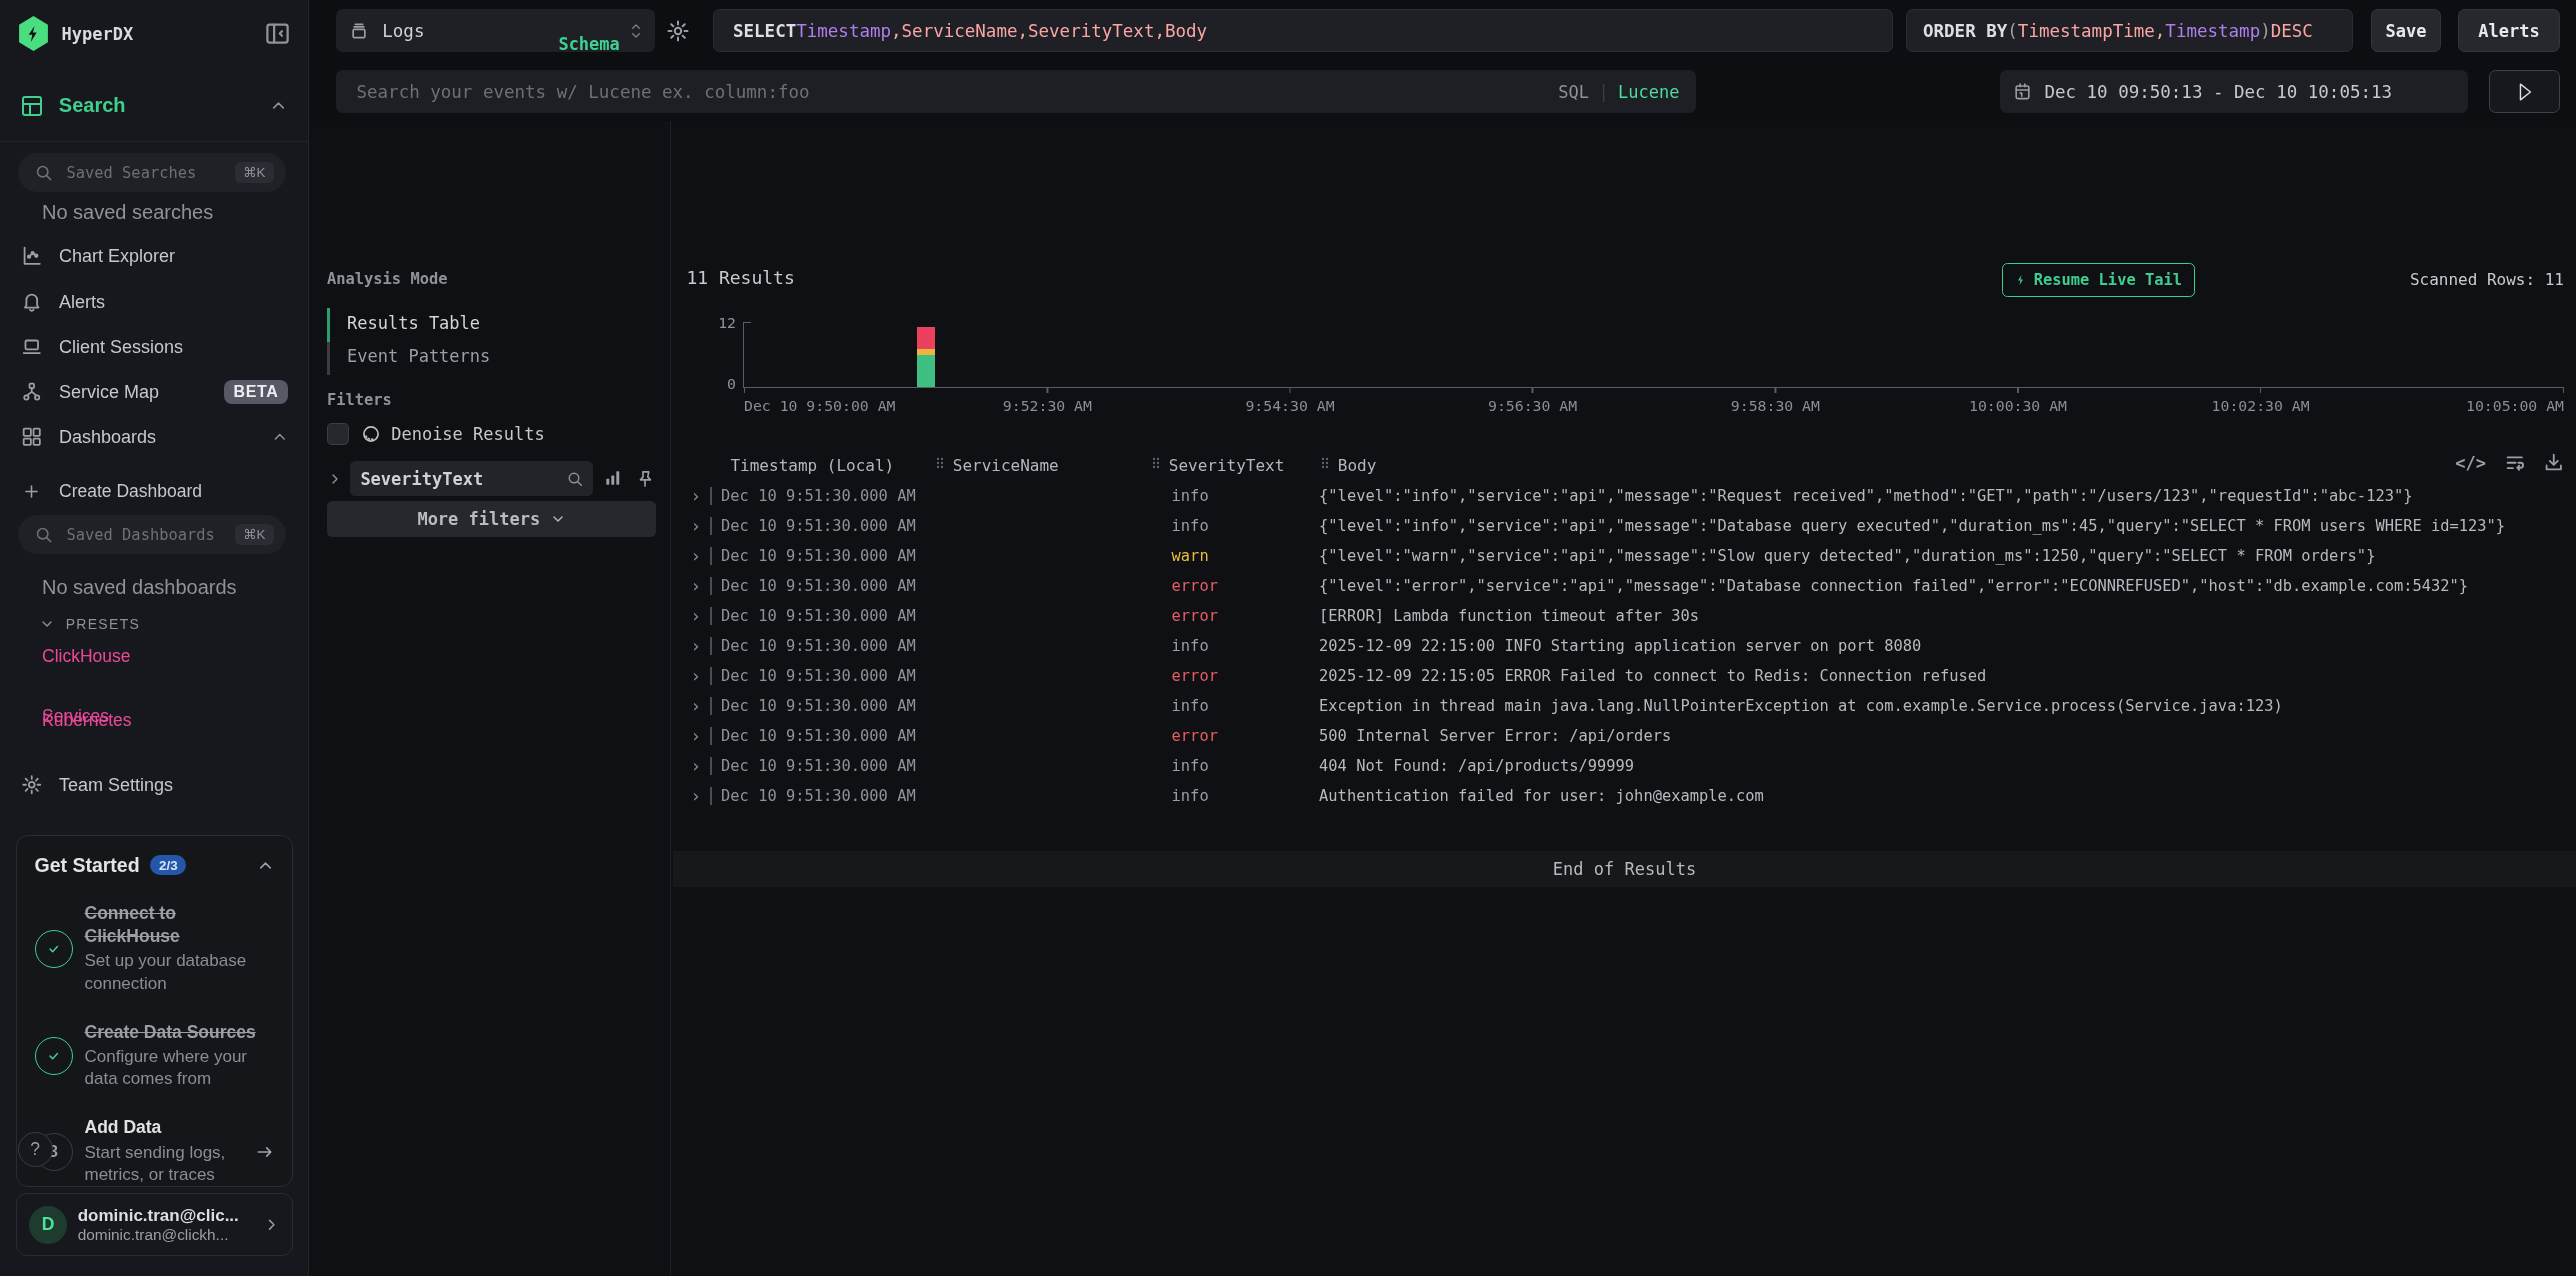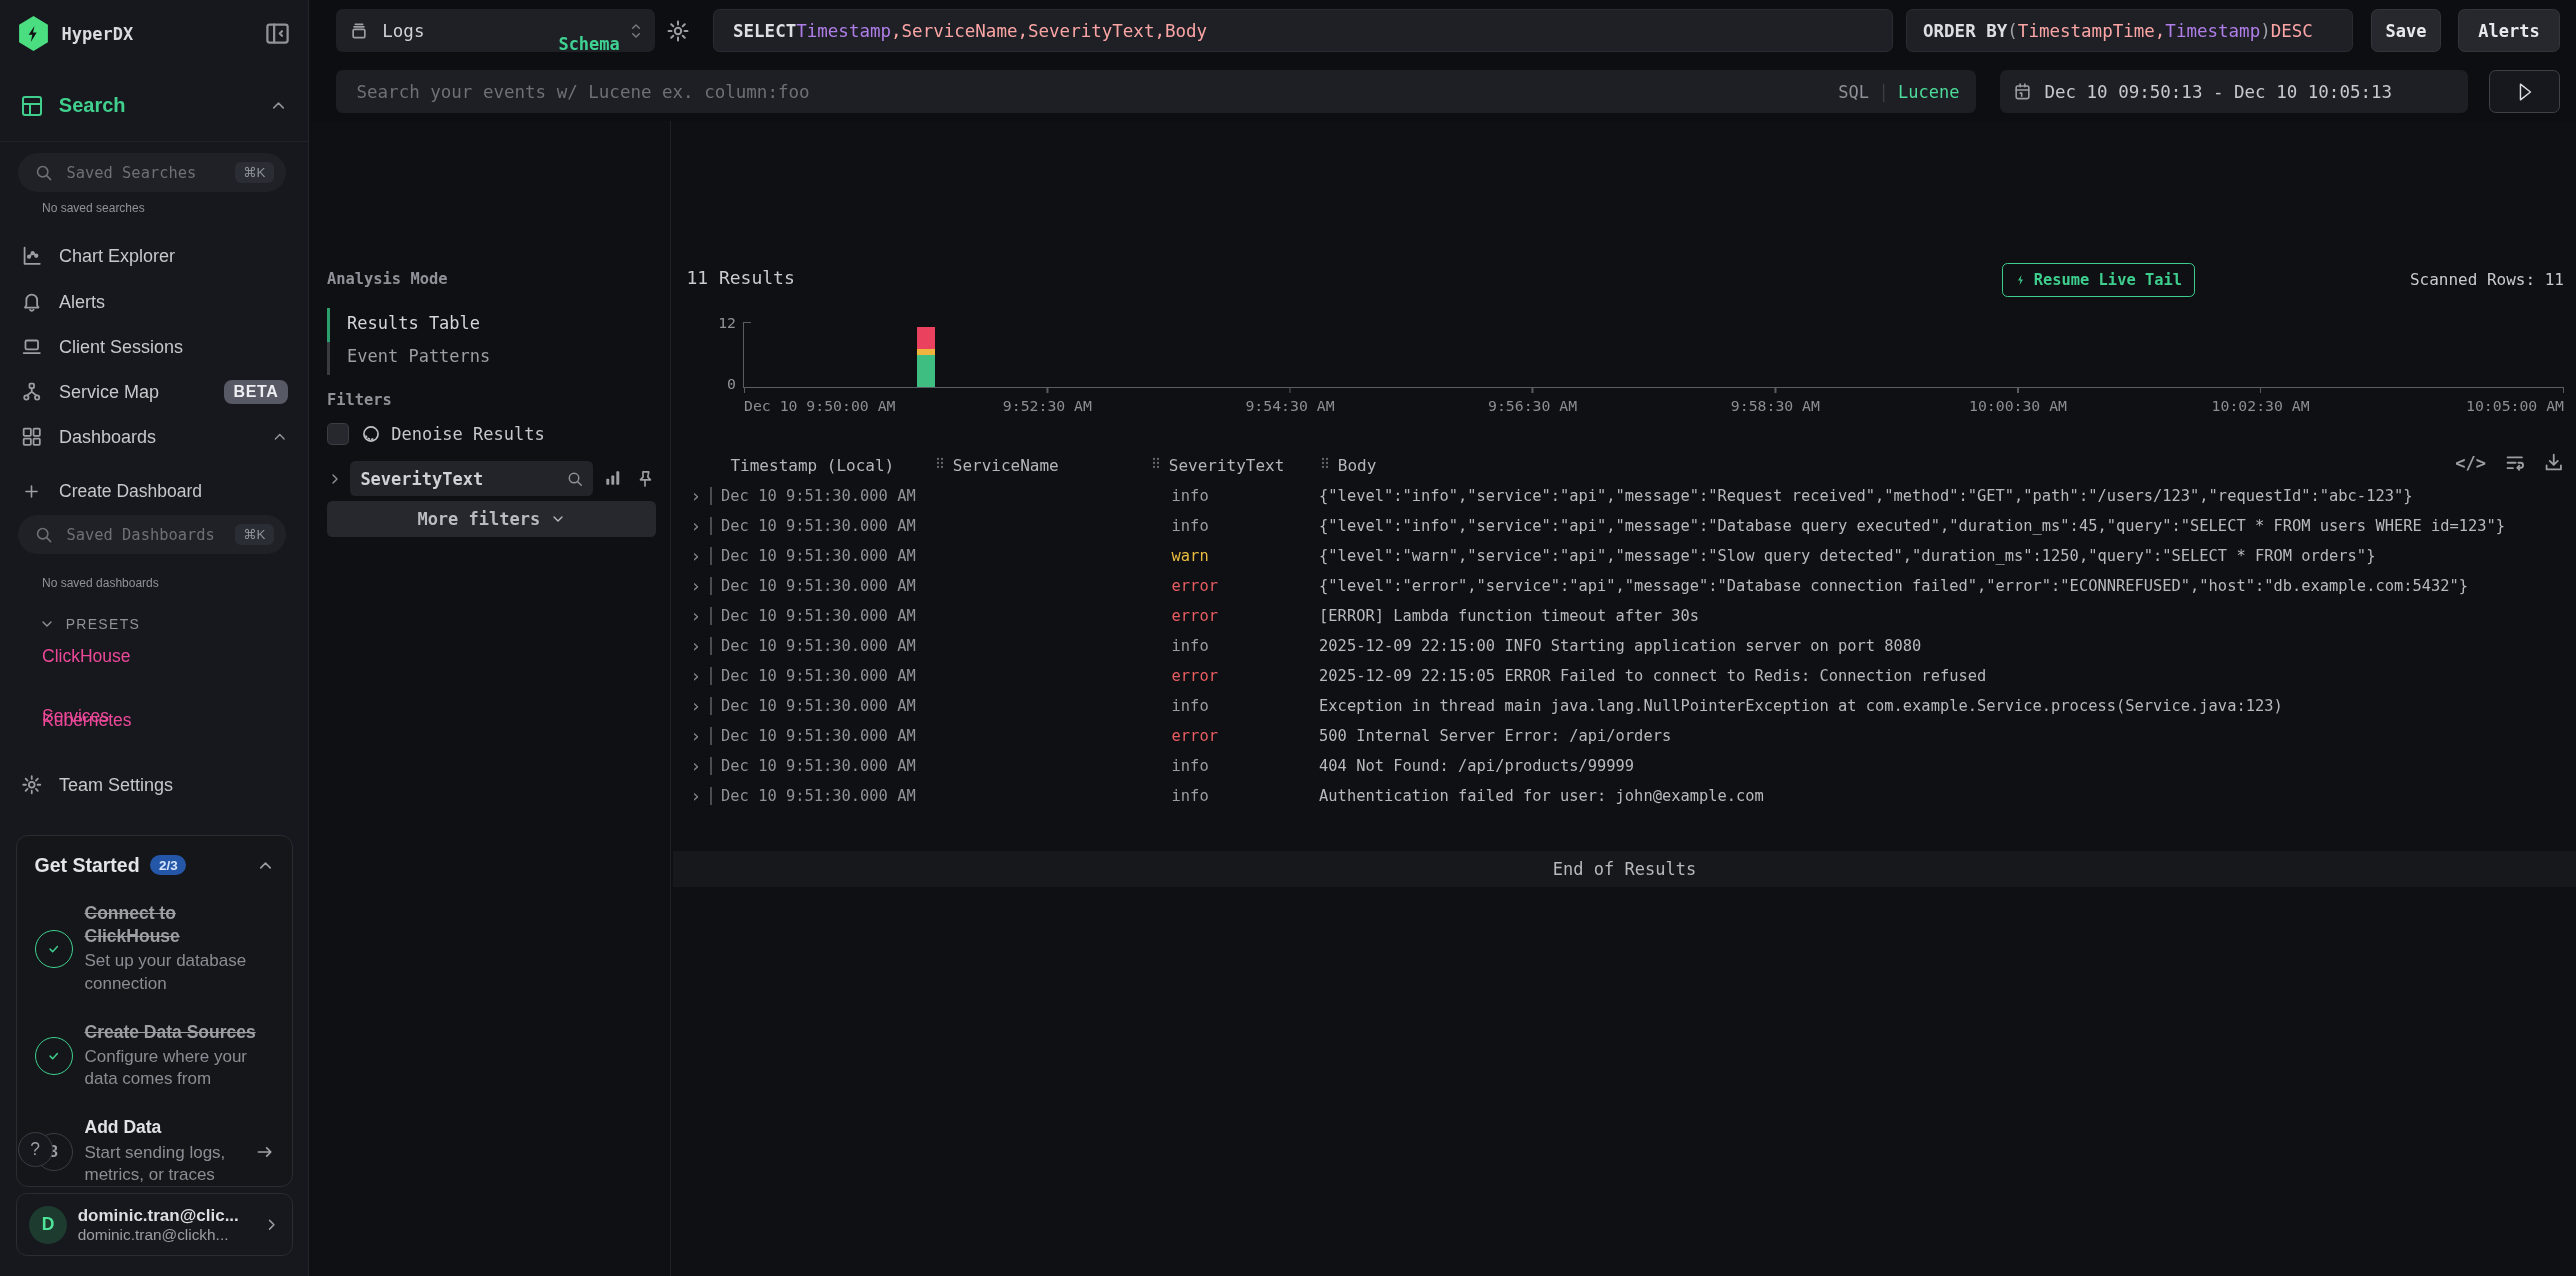--- a/index.html
+++ b/index.html
@@ -17,21 +17,21 @@
   .collapse-btn{color:#8f9298;cursor:pointer;}
   .sec-head{position:absolute;left:0;top:86px;width:100%;height:39px;display:flex;align-items:center;padding:0 20px;}
   .sec-head .t{margin-left:14.8px;font-size:20px;font-weight:bold;color:#40cf8c;flex:1;}
   .side-divider{position:absolute;left:0;top:141px;width:100%;height:1.3px;background:#222329;}
   .pill{position:absolute;left:17.5px;width:268px;height:39px;background:#1f2127;border-radius:19.5px;
         display:flex;align-items:center;padding:0 12px 0 16px;color:#6d7075;}
   .pill input{flex:1;background:transparent;border:none;outline:none;margin-left:12px;
         font-family:"DejaVu Sans Mono",monospace;font-size:15.4px;color:#c6c8cc;min-width:0;}
   .pill input::placeholder{color:#6d7075;}
   .kbd{background:#2b2d34;border-radius:6px;padding:3.4px 8px;font-size:13.4px;color:#8f9298;font-family:"Liberation Sans",sans-serif;}
-  .empty-note{position:absolute;left:42px;font-size:12px;color:#8f9298;}
+  .empty-note{position:absolute;left:42px;font-size:20px;color:#8f9298;}
   .nav-item{position:absolute;left:0;width:100%;height:40px;display:flex;align-items:center;padding:0 20px;cursor:pointer;}
   .nav-item .ic{width:23px;color:#9b9ea3;display:flex;justify-content:center;}
   .nav-item .lb{margin-left:16px;font-size:18px;color:#c6c8cc;flex:1;}
   .chip-beta{background:#575a64;color:#eceef1;font-size:16px;font-weight:bold;border-radius:8px;padding:3.4px 9.4px;letter-spacing:0.7px;}
   .presets-row{position:absolute;left:39px;display:flex;align-items:center;color:#8f9298;}
   .presets-row .lb{margin-left:10.7px;font-size:14px;letter-spacing:1.3px;}
   .preset-item{position:absolute;left:42px;font-size:17.5px;color:#ec4899;cursor:pointer;}
 
   .gs-card{position:absolute;left:16px;top:835px;width:277px;height:352px;background:#15161a;
            border:1.3px solid #2a2c32;border-radius:12px;padding:17.5px 17.5px;}
@@ -77,21 +77,21 @@
   .orderby-box{left:1596px;width:447px;padding:0 16px;}
   .sql-kw{color:#dcdee2;font-weight:bold;}
   .sql-purple{color:#b07ee8;}
   .sql-red{color:#fca5a5;}
   .sql-punct{color:#9ea1a7;}
   .tb-btn{position:absolute;top:9.4px;height:43px;background:#26282e;border:0.7px solid #33353b;border-radius:6.7px;
     display:flex;align-items:center;justify-content:center;font-family:"DejaVu Sans Mono",monospace;
     font-size:17px;font-weight:bold;color:#e8e9ec;cursor:pointer;}
   .save-btn{left:2061px;width:70px;}
   .alerts-btn{left:2148px;width:102px;}
-  .search-box{position:absolute;left:25.5px;top:70px;width:1640px;height:43px;background:#1d1f25;border-radius:6.7px;
+  .search-box{position:absolute;left:25.5px;top:70px;width:1360px;height:43px;background:#1d1f25;border-radius:6.7px;
     display:flex;align-items:center;padding:0 16px 0 19px;}
   .search-box input{flex:1;background:transparent;border:none;outline:none;
     font-family:"DejaVu Sans Mono",monospace;font-size:17.5px;color:#c6c8cc;}
   .search-box input::placeholder{color:#6d7075;}
   .lang-toggle{display:flex;align-items:center;font-family:"DejaVu Sans Mono",monospace;font-size:17px;cursor:pointer;}
   .lang-sql{color:#8f9298;}
   .lang-div{color:#3b3d43;margin:0 9.4px;}
   .lang-lucene{color:#4edc9a;}
   .date-box{position:absolute;left:1690px;top:70px;width:468px;height:43px;background:#1d1f25;border-radius:6.7px;
     display:flex;align-items:center;padding:0 13.4px;cursor:pointer;color:#9b9ea3;}

